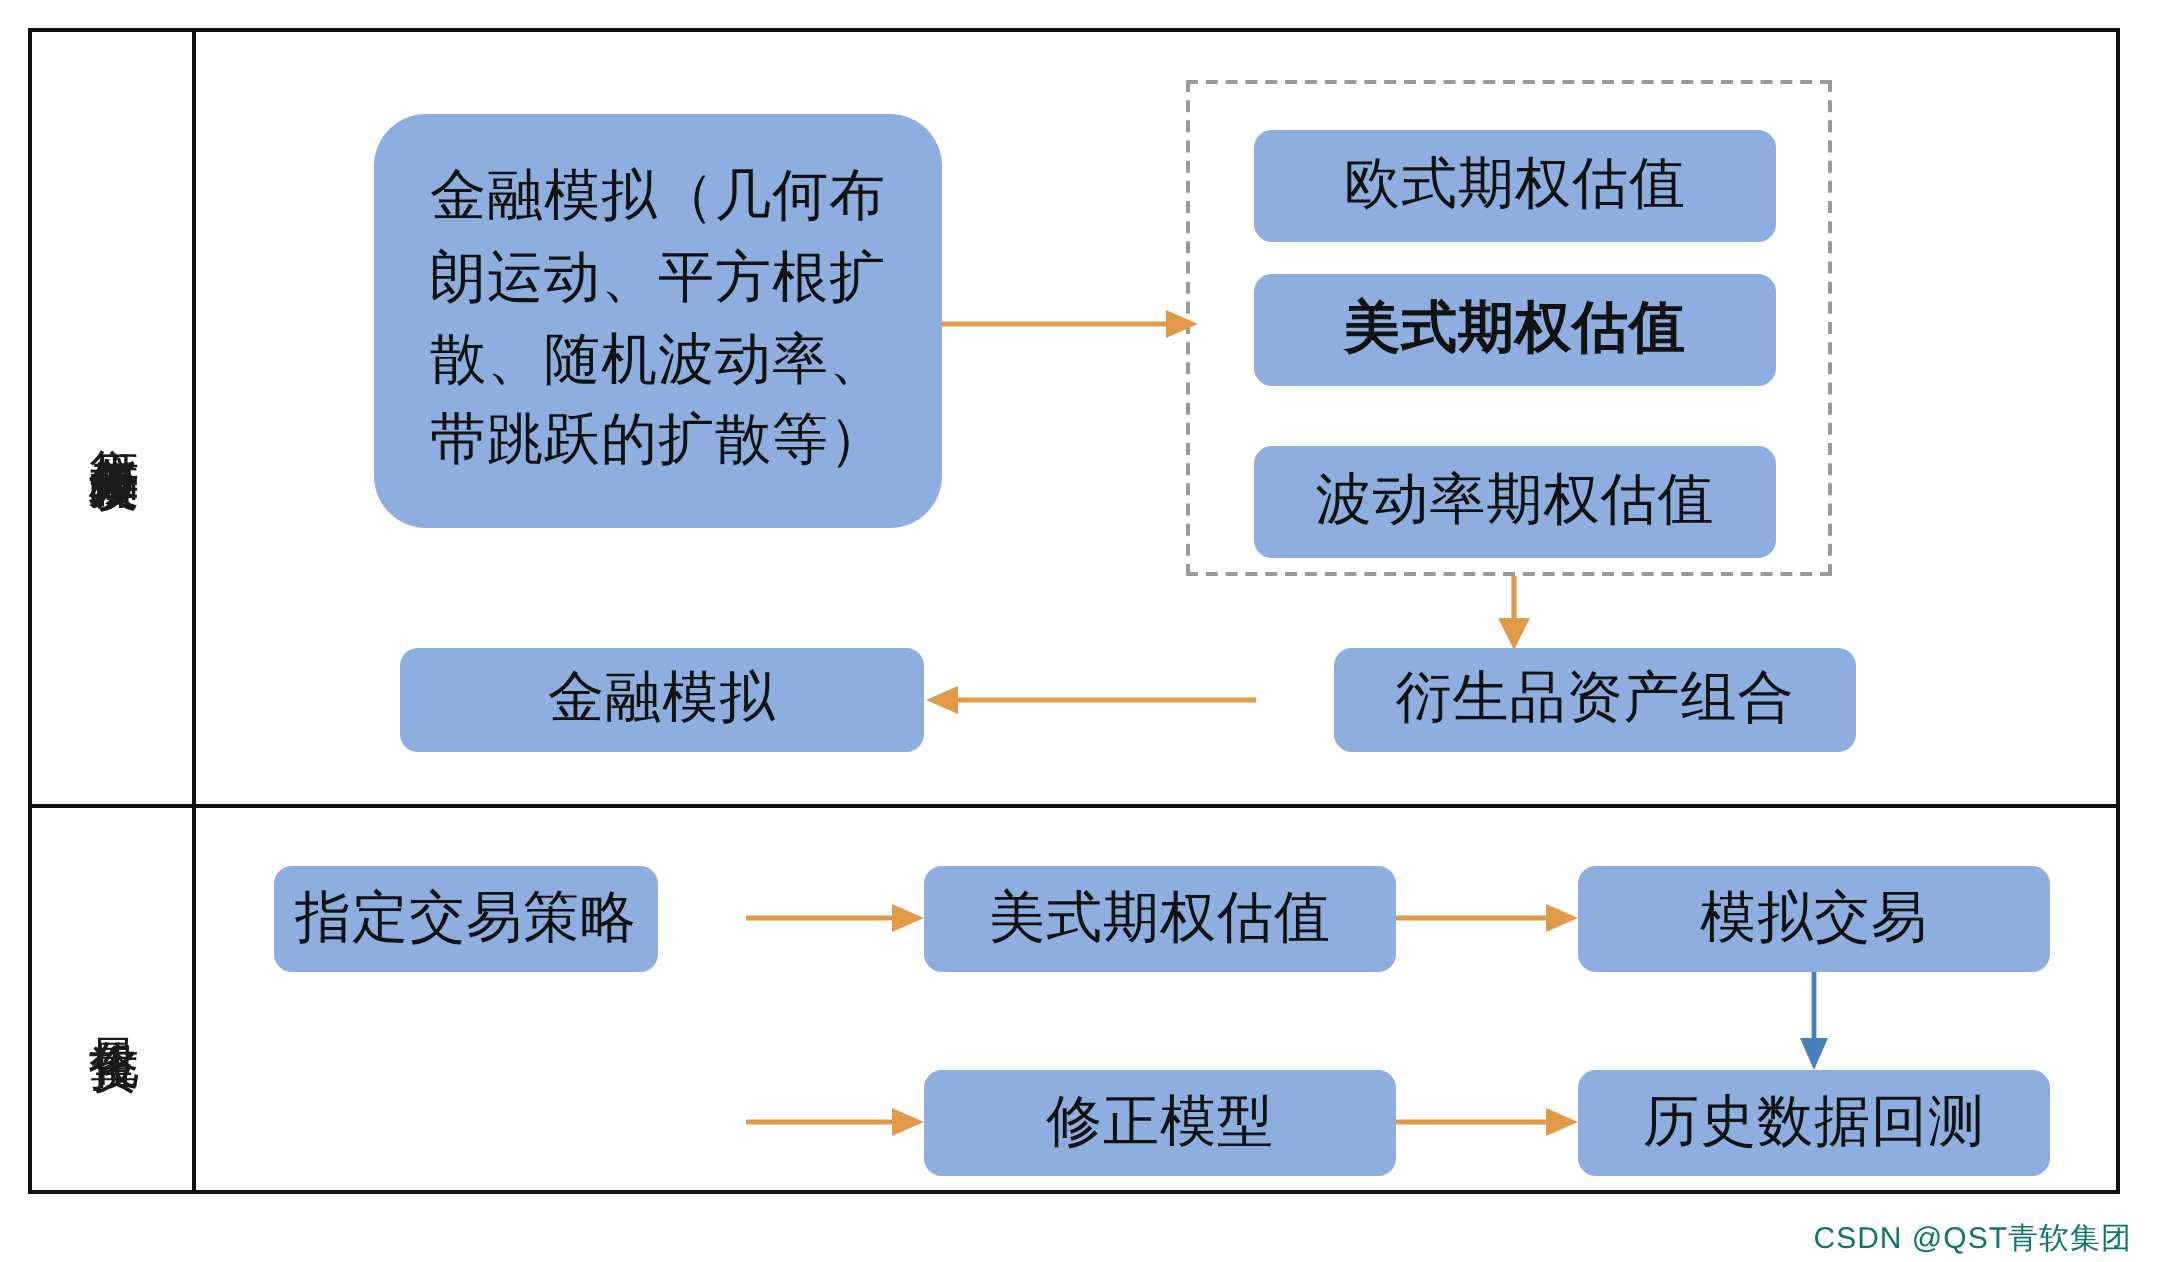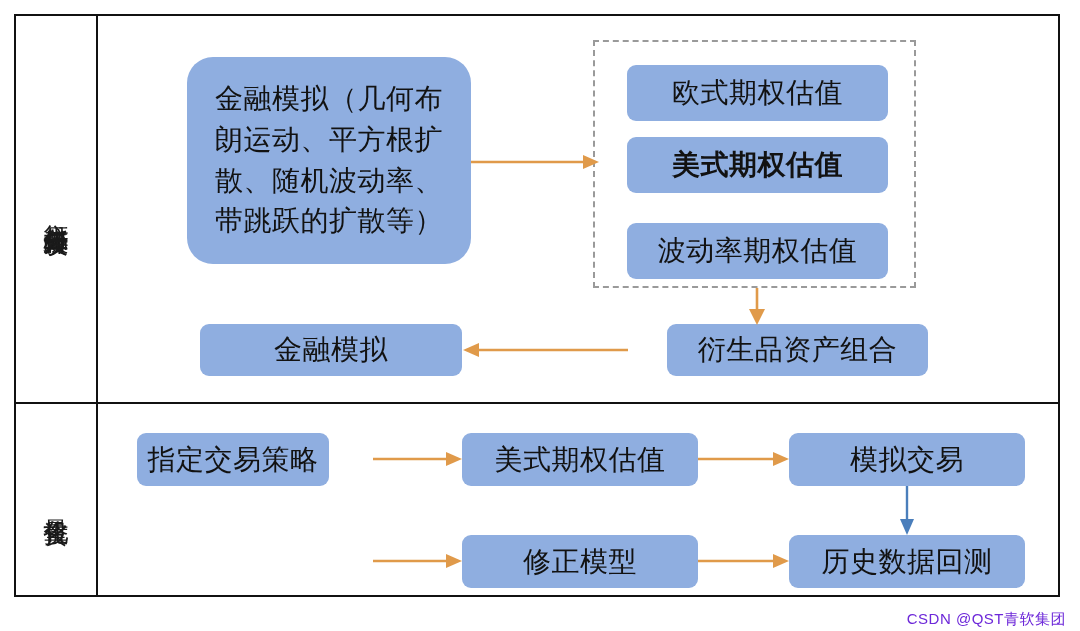--- a/index.html
+++ b/index.html
@@ -130,21 +130,21 @@
     pointer-events: none;
   }
   .connector svg { display: block; overflow: visible; }
 
   
   #watermark {
     position: absolute;
     right: 14px;
     bottom: 2px;
     font-size: 15px;
-    color: #6d28d9;
+    color: #0f766e;
     font-family: "Liberation Sans", "DejaVu Sans", sans-serif;
     letter-spacing: 0.5px;
     white-space: nowrap;
   }
 </style>
 </head>
 <body>
 
 <div id="canvas">
 

